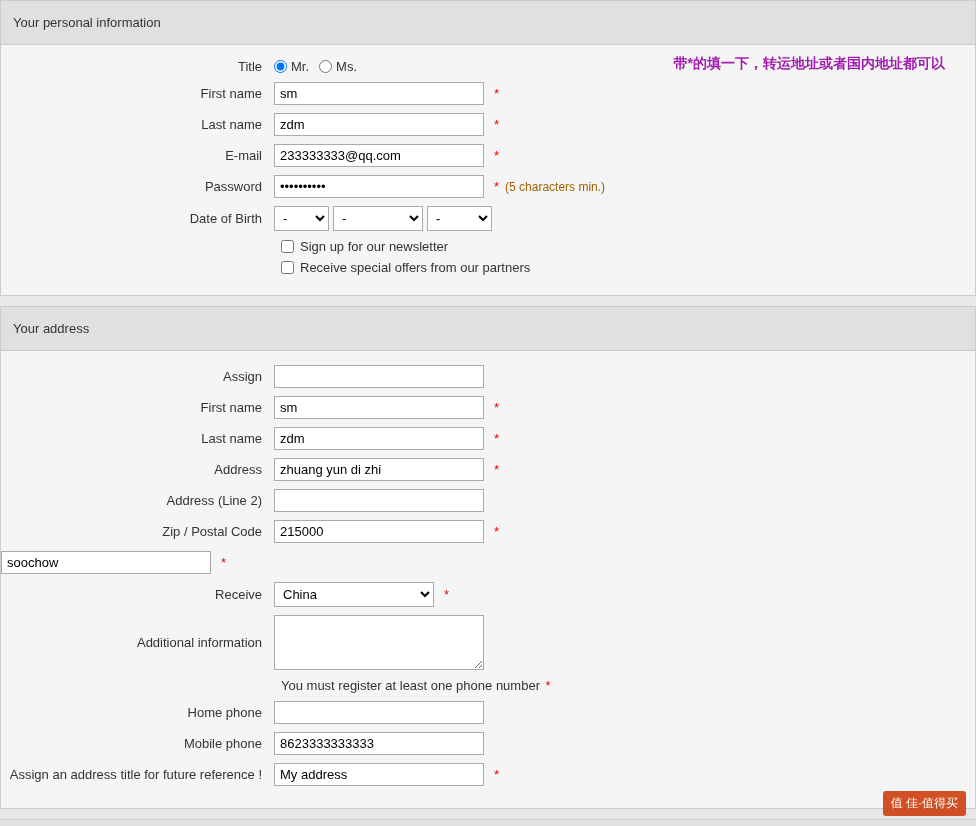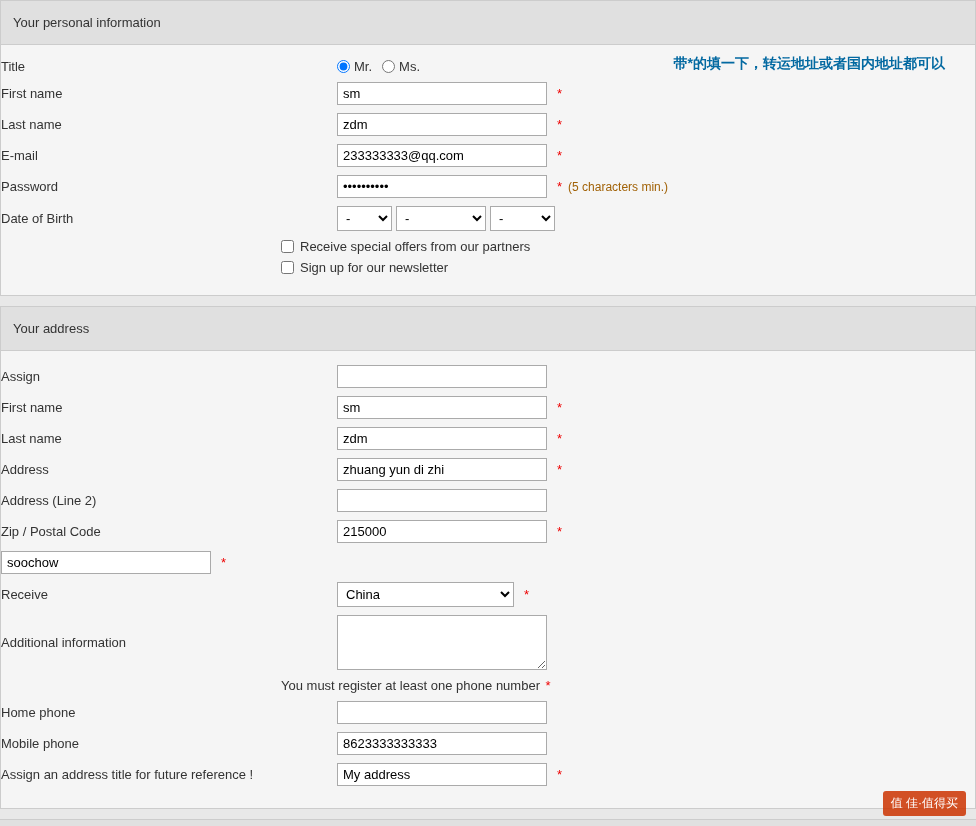--- a/index.html
+++ b/index.html
@@ -32,22 +32,22 @@
     .section-body {
       padding: 14px 20px 14px 0;
       position: relative;
     }
     .form-row {
       display: flex;
       align-items: center;
       margin-bottom: 8px;
     }
     .form-label {
-      width: 336px;
-      text-align: left;
+      width: 273px;
+      text-align: right;
       padding-right: 12px;
       color: #333;
       font-size: 13px;
       flex-shrink: 0;
     }
     .form-field {
       display: flex;
       align-items: center;
       gap: 6px;
     }
@@ -107,21 +107,21 @@
     .dob-group select {
       width: 55px;
     }
     .dob-group select:nth-child(2) {
       width: 90px;
     }
     .annotation {
       position: absolute;
       top: 10px;
       right: 30px;
-      color: #0369a1;
+      color: #a21caf;
       font-size: 14px;
       font-weight: bold;
     }
     .phone-notice {
       padding-left: 280px;
       margin-bottom: 8px;
       color: #333;
       font-size: 13px;
     }
     .phone-notice .required-star {
@@ -130,21 +130,21 @@
     .footer-bar {
       background: #e0e0e0;
       border-top: 1px solid #ccc;
       padding: 8px 20px;
       display: flex;
       align-items: center;
       gap: 6px;
       font-size: 13px;
     }
     .country-select {
-      width: 177px;
+      width: 160px;
     }
     .watermark {
       position: fixed;
       bottom: 10px;
       right: 10px;
       background: #cc3300;
       color: #fff;
       padding: 4px 8px;
       font-size: 12px;
       border-radius: 3px;
@@ -220,26 +220,26 @@
             <option>-</option>
           </select>
           <select style="width:65px;">
             <option>-</option>
           </select>
         </div>
       </div>
 
       <div class="checkbox-row">
         <input type="checkbox" style="">
-        <label>Receive special offers from our partners</label>
+        <label>Sign up for our newsletter</label>
       </div>
 
       <div class="checkbox-row">
         <input type="checkbox" style="">
-        <label>Sign up for our newsletter</label>
+        <label>Receive special offers from our partners</label>
       </div>
     </div>
   </div>
 
   <div class="section">
     <div class="section-header">
       <span>Your address</span>
     </div>
     <div class="section-body">
 

